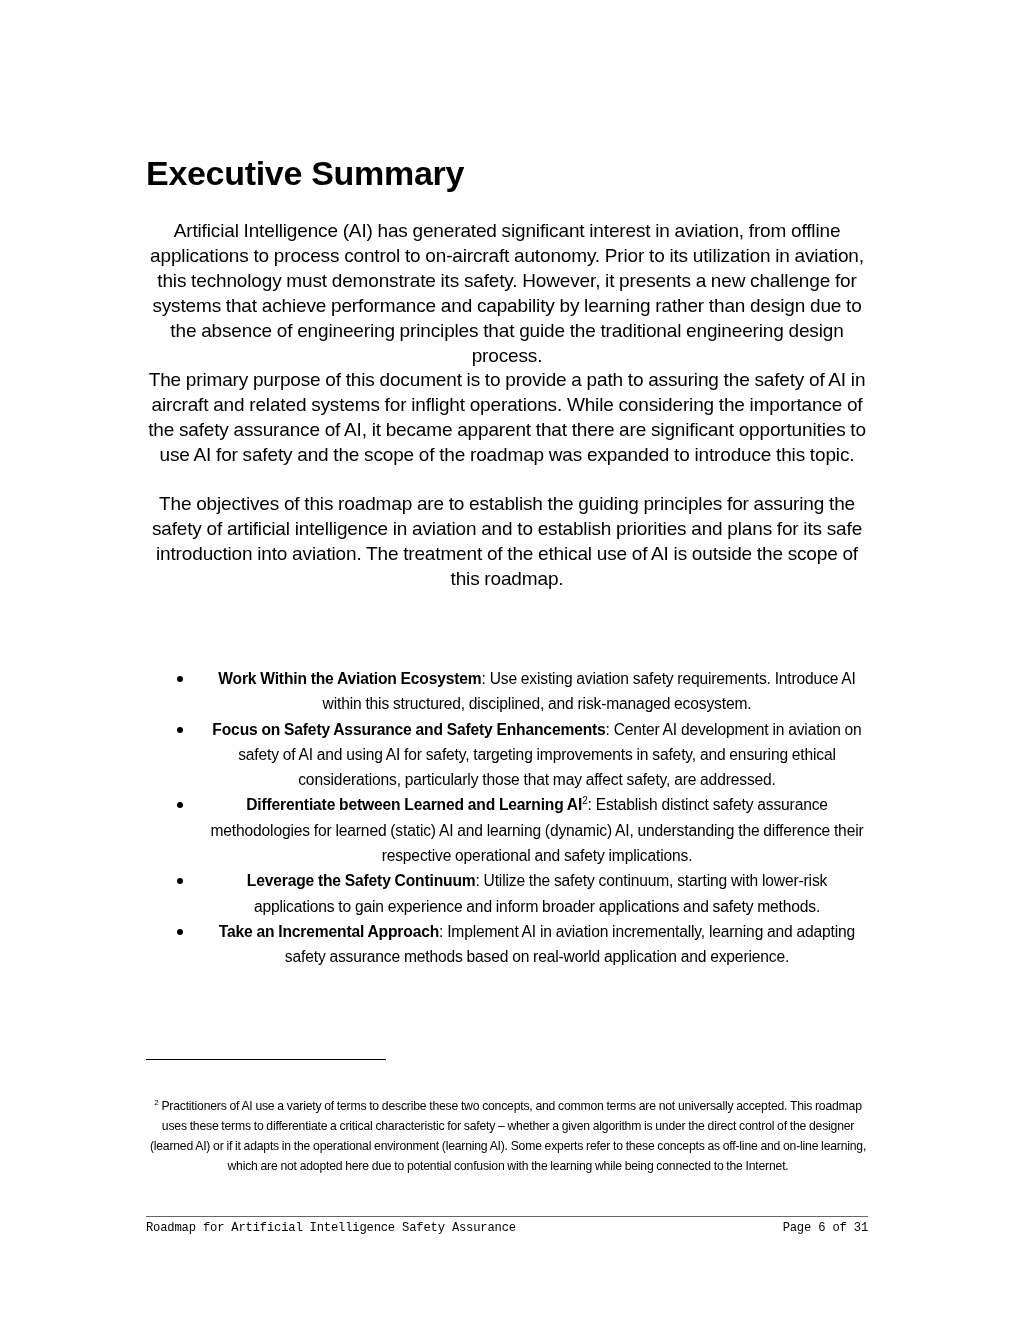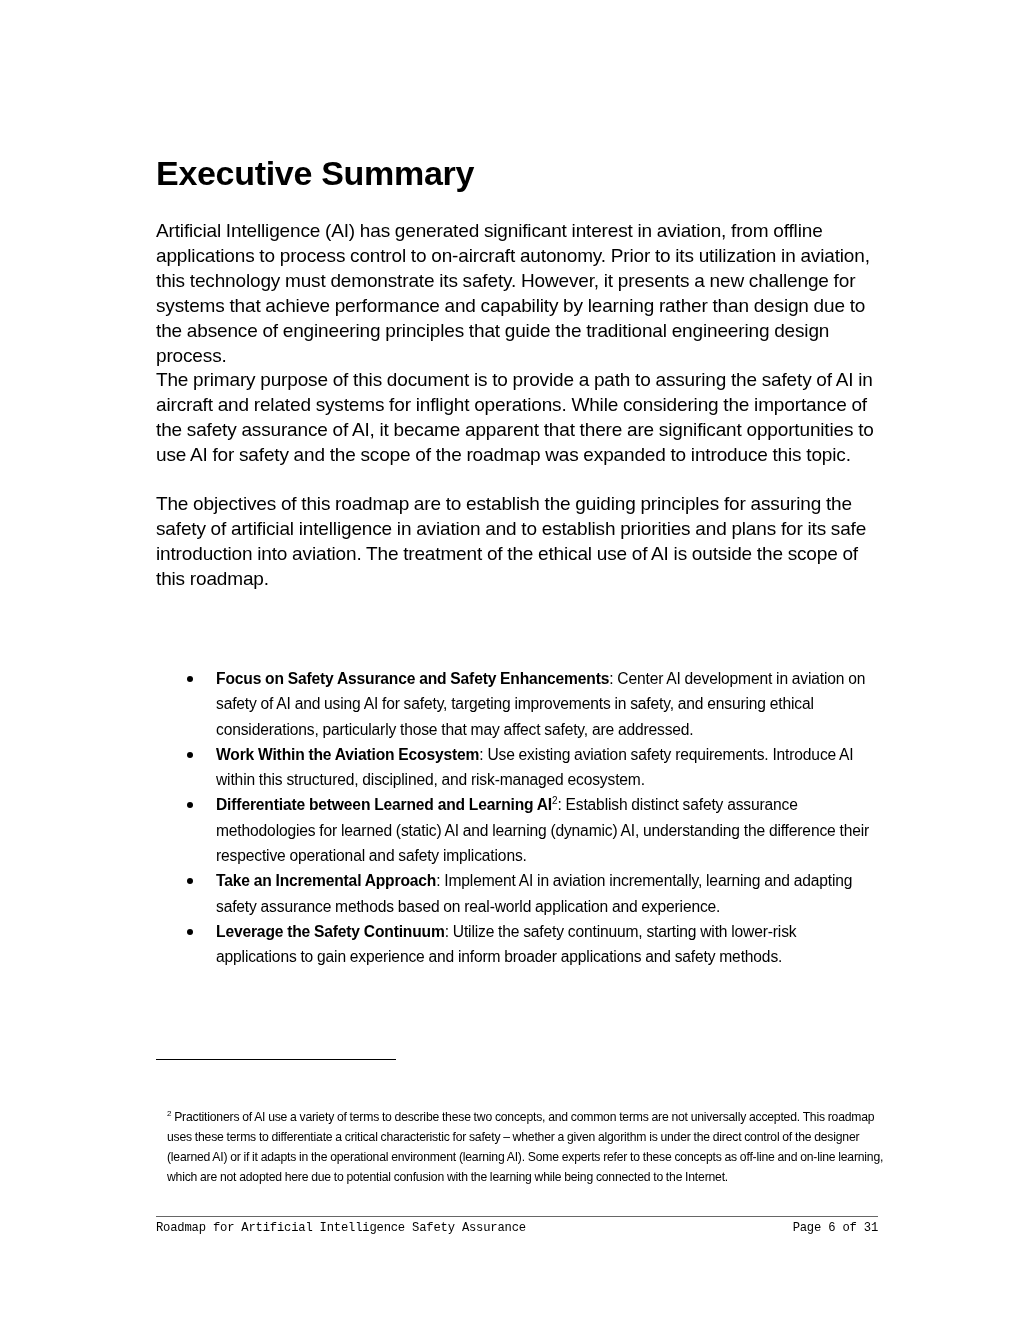--- a/index.html
+++ b/index.html
@@ -10,24 +10,25 @@
     body {
       width: 1020px;
       height: 1320px;
       position: relative;
       overflow: hidden;
       font-family: "Liberation Sans", sans-serif;
       color: #000000;
     }
     .page {
       position: absolute;
-      left: 156px;
+      left: 146px;
       top: 0;
       width: 722px;
       height: 1320px;
+      text-align: center;
     }
     .title {
       position: absolute;
       top: 153px;
       left: 0;
       margin: 0;
       font-size: 34px;
       font-weight: bold;
       letter-spacing: -0.3px;
       line-height: 40px;
@@ -88,21 +89,21 @@
       height: 0;
       border-top: 1px solid #000000;
     }
     .footnote {
       position: absolute;
       top: 1096px;
       left: 0;
       width: 724px;
       font-size: 12.2px;
       line-height: 20px;
-      margin: 11px;
+      margin: 0;
       letter-spacing: -0.2px;
       word-spacing: -0.3px;
     }
     .footnote sup {
       font-size: 8px;
       line-height: 0;
       vertical-align: super;
     }
     .footer-rule {
       position: absolute;
@@ -131,37 +132,37 @@
 <div class="page">
   <h1 class="title">Executive Summary</h1>
 
   <p class="body-text" id="p1">Artificial Intelligence (AI) has generated significant interest in aviation, from offline applications to process control to on-aircraft autonomy. Prior to its utilization in aviation, this technology must demonstrate its safety. However, it presents a new challenge for systems that achieve performance and capability by learning rather than design due to the absence of engineering principles that guide the traditional engineering design process.</p>
   <p class="body-text" id="p3">The objectives of this roadmap are to establish the guiding principles for assuring the safety of artificial intelligence in aviation and to establish priorities and plans for its safe introduction into aviation. The treatment of the ethical use of AI is outside the scope of this roadmap.</p>
   <p class="body-text" id="p2">The primary purpose of this document is to provide a path to assuring the safety of AI in aircraft and related systems for inflight operations. While considering the importance of the safety assurance of AI, it became apparent that there are significant opportunities to use AI for safety and the scope of the roadmap was expanded to introduce this topic.</p>
 
   <ul class="bullets">
     <li class="bullet">
       <span class="bullet-dot"></span>
-      <b>Focus on Safety Assurance and Safety Enhancements</b><span>: Center AI development in aviation on safety of AI and using AI for safety, targeting improvements in safety, and ensuring ethical considerations, particularly those that may affect safety, are addressed.</span>
+      <b>Work Within the Aviation Ecosystem</b><span>: Use existing aviation safety requirements. Introduce AI within this structured, disciplined, and risk-managed ecosystem.</span>
     </li>
     <li class="bullet">
       <span class="bullet-dot"></span>
-      <b>Work Within the Aviation Ecosystem</b><span>: Use existing aviation safety requirements. Introduce AI within this structured, disciplined, and risk-managed ecosystem.</span>
+      <b>Focus on Safety Assurance and Safety Enhancements</b><span>: Center AI development in aviation on safety of AI and using AI for safety, targeting improvements in safety, and ensuring ethical considerations, particularly those that may affect safety, are addressed.</span>
     </li>
     <li class="bullet">
       <span class="bullet-dot"></span>
       <b>Differentiate between Learned and Learning AI</b><sup>2</sup><span>: Establish distinct safety assurance methodologies for learned (static) AI and learning (dynamic) AI, understanding the difference their respective operational and safety implications.</span>
     </li>
     <li class="bullet">
       <span class="bullet-dot"></span>
-      <b>Take an Incremental Approach</b><span>: Implement AI in aviation incrementally, learning and adapting safety assurance methods based on real-world application and experience.</span>
+      <b>Leverage the Safety Continuum</b><span>: Utilize the safety continuum, starting with lower-risk applications to gain experience and inform broader applications and safety methods.</span>
     </li>
     <li class="bullet">
       <span class="bullet-dot"></span>
-      <b>Leverage the Safety Continuum</b><span>: Utilize the safety continuum, starting with lower-risk applications to gain experience and inform broader applications and safety methods.</span>
+      <b>Take an Incremental Approach</b><span>: Implement AI in aviation incrementally, learning and adapting safety assurance methods based on real-world application and experience.</span>
     </li>
   </ul>
 
   <div class="fn-rule"></div>
 
   <p class="footnote"><sup>2</sup><span> Practitioners of AI use a variety of terms to describe these two concepts, and common terms are not universally accepted. This roadmap uses these terms to differentiate a critical characteristic for safety – whether a given algorithm is under the direct control of the designer (learned AI) or if it adapts in the operational environment (learning AI). Some experts refer to these concepts as off-line and on-line learning, which are not adopted here due to potential confusion with the learning while being connected to the Internet.</span></p>
 
   <div class="footer-rule"></div>
   <div class="footer">
     <span>Roadmap for Artificial Intelligence Safety Assurance</span>

